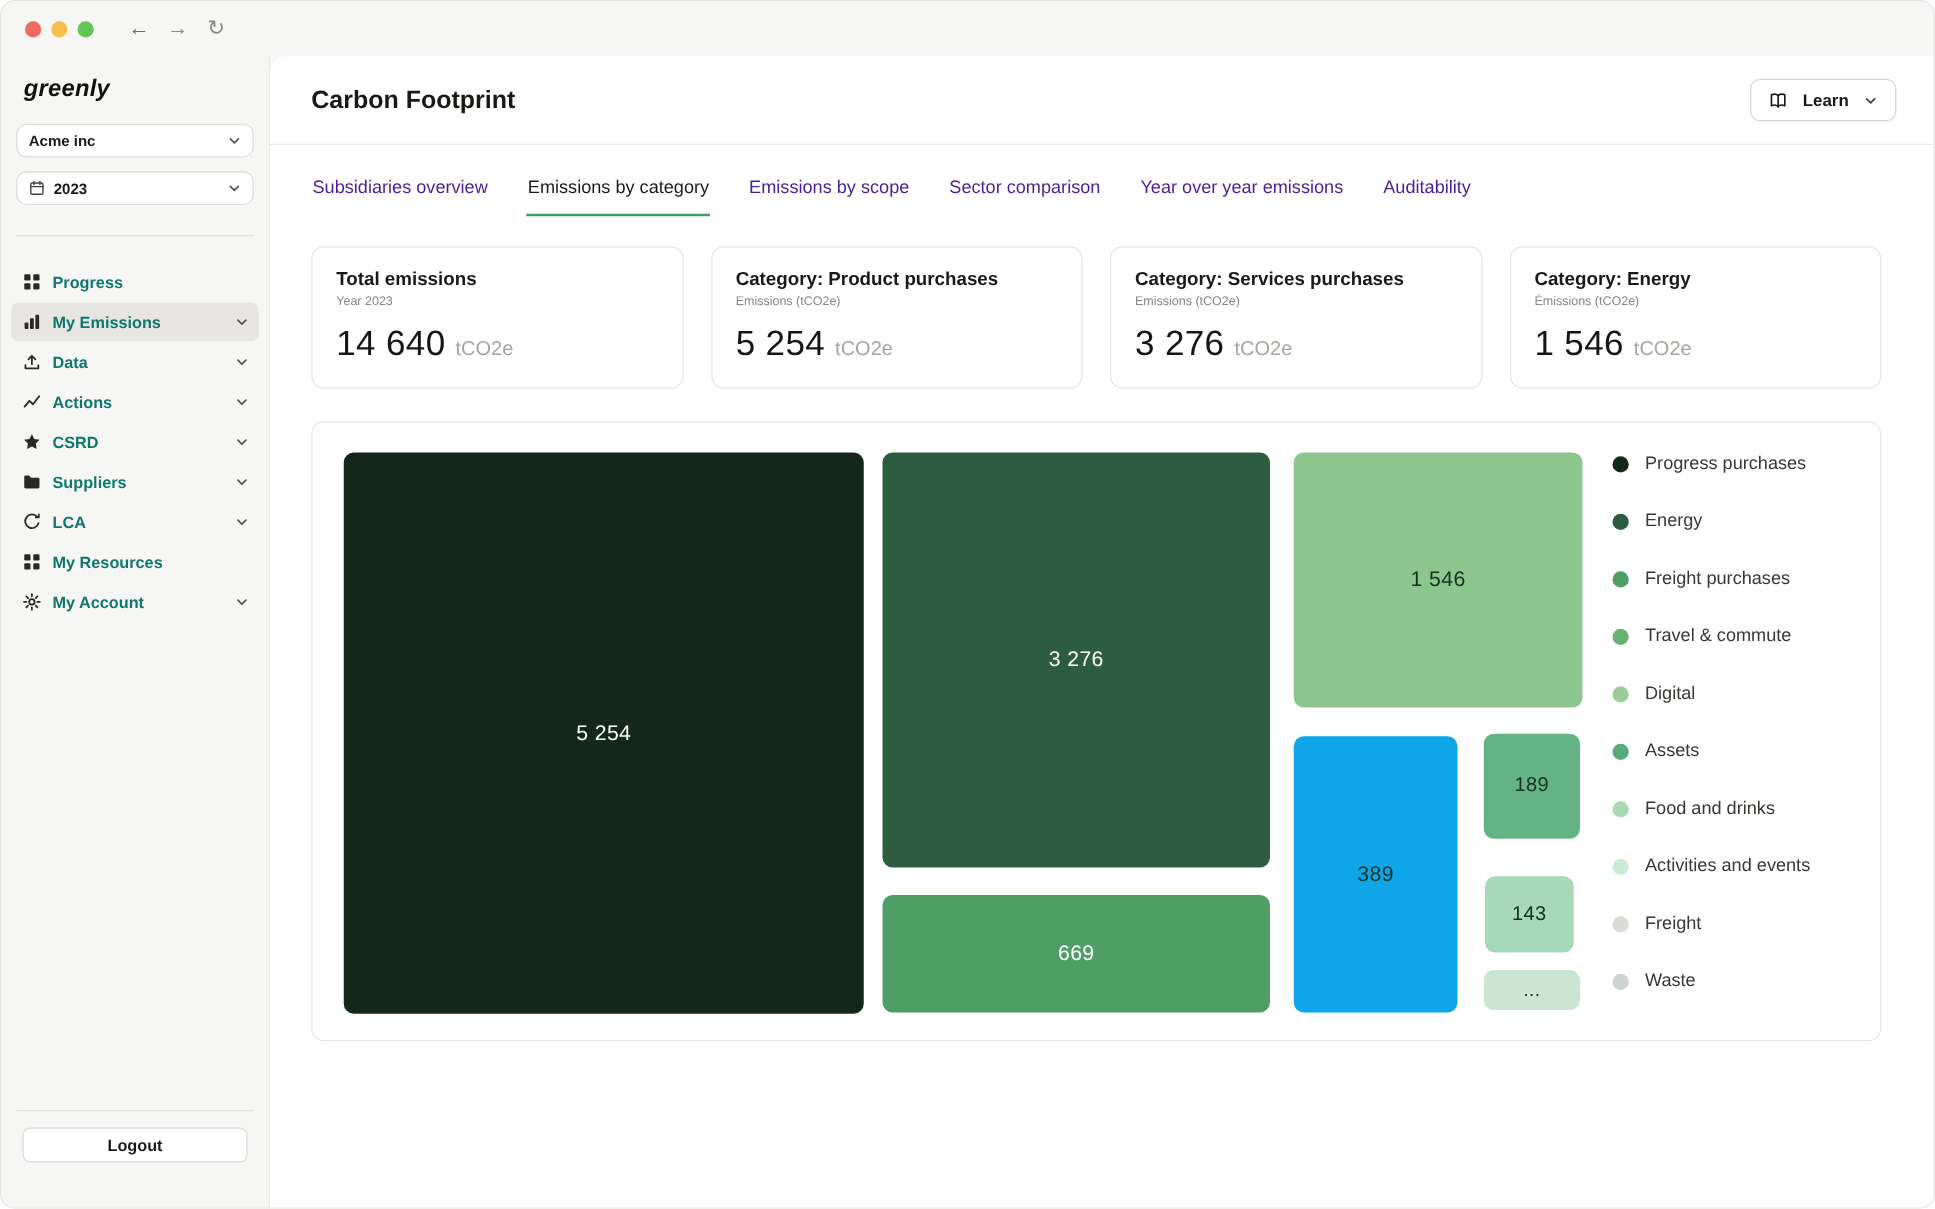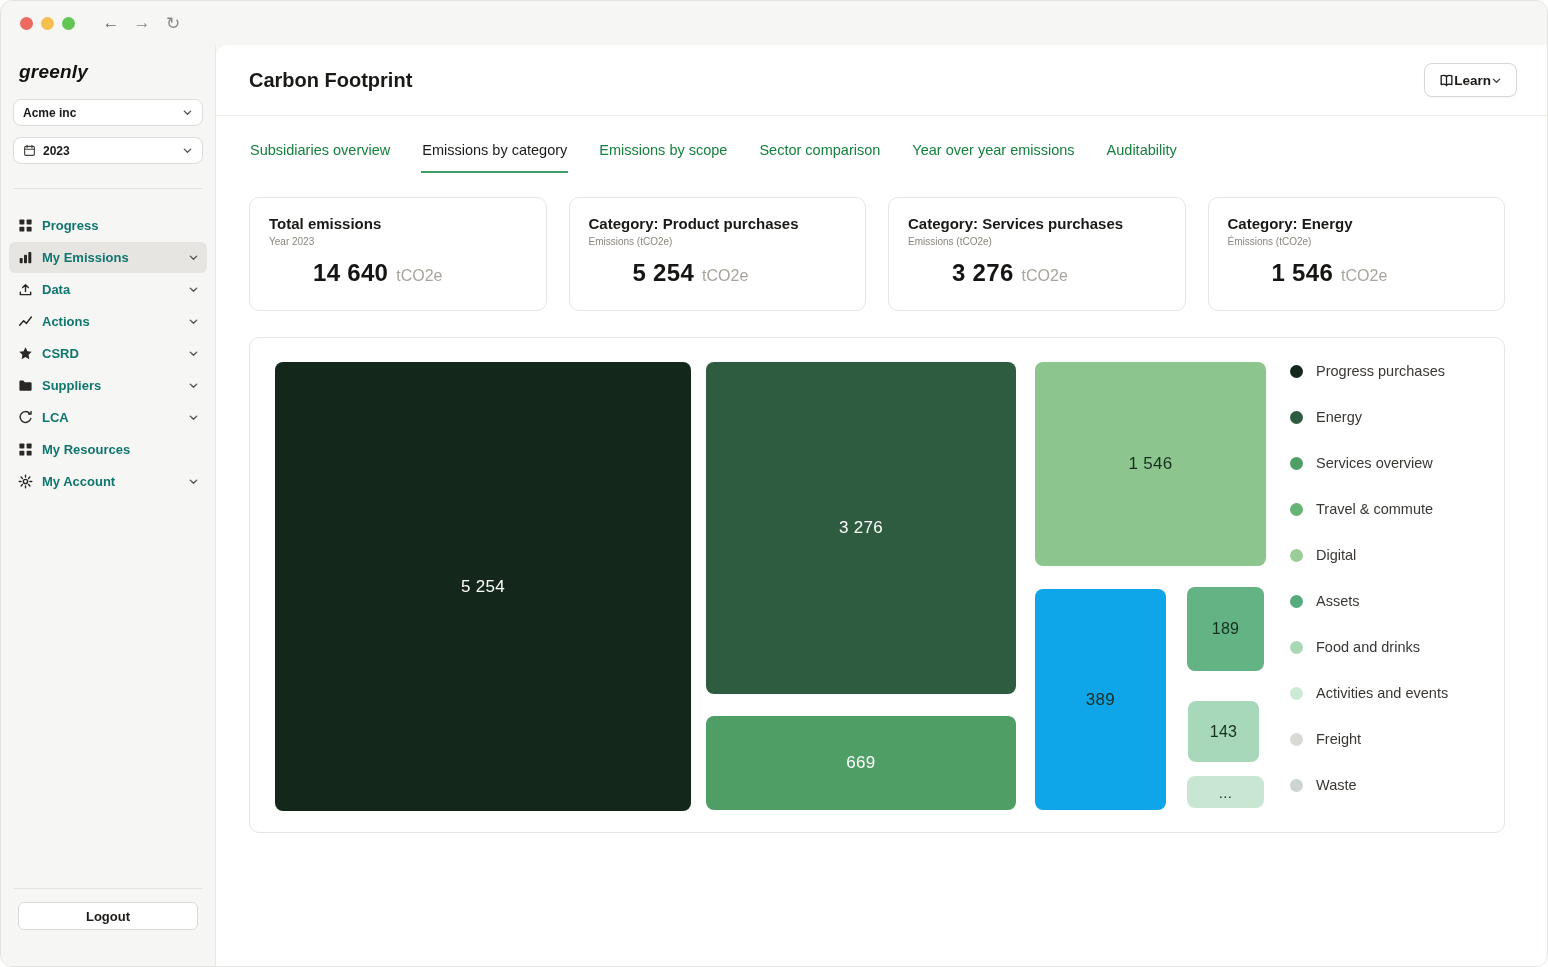--- a/index.html
+++ b/index.html
@@ -44,36 +44,36 @@
   .sidebar-bottom { margin-top:auto; }
   .logout-btn { display:block; width:calc(100% - 34px); margin:12px 17px 38px; height:28px;
                 background:#fff; border:1px solid #dcdad6; border-radius:6px; font-size:13px;
                 font-weight:700; color:#1c1917; cursor:pointer; font-family:inherit; }
 
   
   .main { flex:1; background:#fff; border-top-left-radius:12px; overflow:hidden; }
   .main-header { height:71px; display:flex; align-items:center; justify-content:space-between;
                  padding:0 30px 0 33px; border-bottom:1px solid #ecebe9; }
   .page-title { font-size:20px; font-weight:700; color:#1b1916; }
-  .learn-btn { display:flex; align-items:center; gap:0; height:34px; padding:0 14px; background:#fff;
+  .learn-btn { display:flex; align-items:center; gap:12px; height:34px; padding:0 14px; background:#fff;
                border:1px solid #d9d7d3; border-radius:8px; font-size:13.5px; font-weight:600;
                color:#1c1917; cursor:pointer; font-family:inherit; box-shadow:0 1px 2px rgba(0,0,0,.04); }
   .learn-btn svg { display:block; }
 
   .tabs-row { display:flex; gap:30px; padding:0 33px; margin-top:26px; }
-  .tab { background:none; border:none; font-family:inherit; font-size:14.5px; color:#15803d;
+  .tab { background:none; border:none; font-family:inherit; font-size:14.5px; color:#4c1d95;
          padding:0 1px 13px; border-bottom:2px solid transparent; cursor:pointer; }
   .tab.active { color:#1d1b18; font-weight:500; border-bottom-color:#3f9e68; }
 
   .cards-row { display:flex; gap:22px; margin-top:24px; padding:0 42px 0 33px; }
   .stat-card { flex:1; height:114px; border:1px solid #e7e5e2; border-radius:10px; padding:17px 19px; background:#fff; }
   .stat-title { font-size:15px; font-weight:700; color:#1b1916; }
   .stat-sub { font-size:10px; color:#8a857e; margin-top:4px; }
   .stat-value-row { margin-top:12px; display:flex; align-items:baseline; gap:8px; }
-  .stat-value { font-size:24px; font-weight:700; color:#171513; letter-spacing:.3px;margin-left:44px; }
+  .stat-value { font-size:28px; font-weight:400; color:#171513; letter-spacing:.3px; }
   .stat-unit { font-size:16px; color:#a8a39c; }
 
   .chart-card { position:relative; margin:26px 42px 0 33px; height:496px; border:1px solid #e7e5e2;
                 border-radius:10px; background:#fff; }
   .tm-block { position:absolute; border-radius:8px; display:flex; align-items:center; justify-content:center;
               font-size:17px; font-weight:500; letter-spacing:.3px; cursor:pointer; }
   .tm-block.small { font-size:16px; }
   .tm-block.tiny { font-size:15px; }
   .legend { position:absolute; left:1040px; top:22px; display:flex; flex-direction:column; gap:24px; }
   .legend-item { display:flex; align-items:center; gap:13px; height:22px; }
@@ -354,21 +354,21 @@
           <div class="legend-item">
             <span class="legend-dot" style="background-color: rgb(20, 39, 27);"></span>
             <span class="legend-label">Progress purchases</span>
           </div>
           <div class="legend-item">
             <span class="legend-dot" style="background-color: rgb(46, 92, 64);"></span>
             <span class="legend-label">Energy</span>
           </div>
           <div class="legend-item">
             <span class="legend-dot" style="background-color: rgb(79, 158, 102);"></span>
-            <span class="legend-label">Services overview</span>
+            <span class="legend-label">Freight purchases</span>
           </div>
           <div class="legend-item">
             <span class="legend-dot" style="background-color: rgb(103, 179, 116);"></span>
             <span class="legend-label">Travel &amp; commute</span>
           </div>
           <div class="legend-item">
             <span class="legend-dot" style="background-color: rgb(156, 205, 150);"></span>
             <span class="legend-label">Digital</span>
           </div>
           <div class="legend-item">

